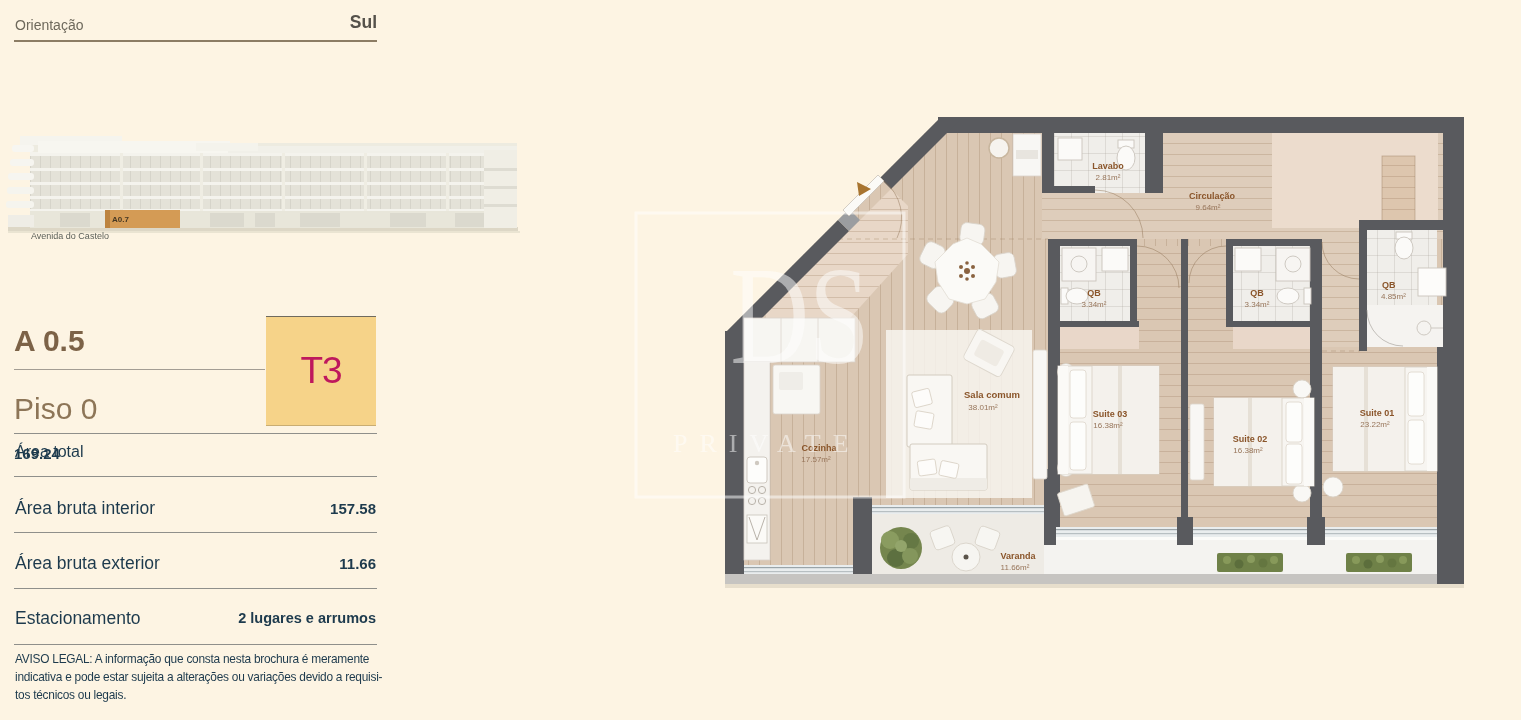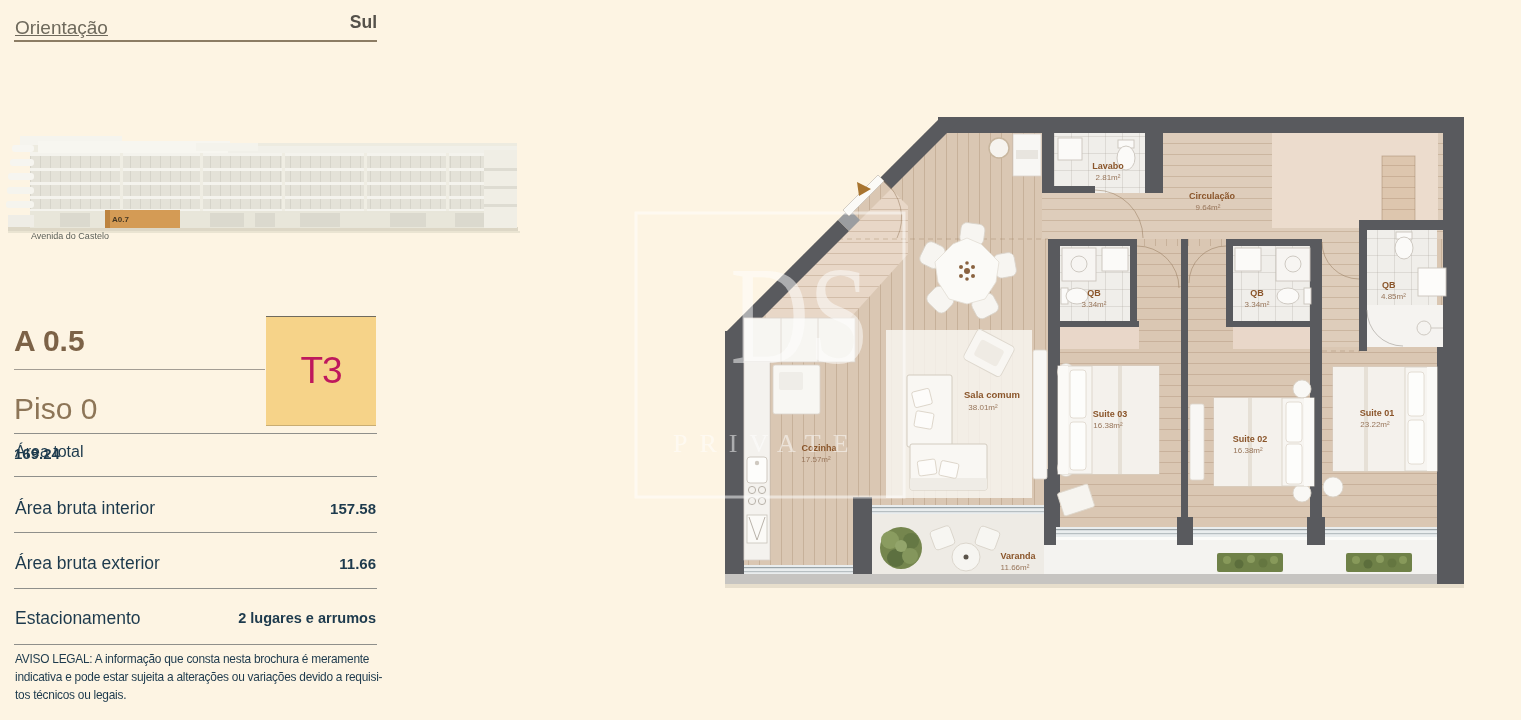--- a/index.html
+++ b/index.html
@@ -462,21 +462,21 @@
 <rect x="636" y="213" width="268" height="284" fill="none" stroke="#ffffff" stroke-width="3"></rect>
 
 <text x="800" y="363" font-family="Liberation Serif, serif" font-size="140" fill="#ffffff" text-anchor="middle" transform="translate(800,0) scale(0.78,1) translate(-800,0)">DS</text>
 
 <text x="673" y="452" font-family="Liberation Serif, serif" font-size="26" fill="#ffffff" letter-spacing="12">PRIVATE</text>
 </g>
 </svg>
 
 <div id="leftpanel">
 
-<div class="abs" style="left:15px;top:17px;font-size:19px;color:#6e695c;text-decoration:underline;">Orientação</div>
+<div class="abs" style="left:15px;top:17px;font-size:14px;color:#6e695c;">Orientação</div>
 
 <div class="abs" style="left:14px;top:12px;width:363px;text-align:right;font-size:17.5px;font-weight:bold;color:#55514a;">Sul</div>
 
 <div class="abs" style="left:14px;top:40px;width:363px;height:1.5px;background:#8c7c64;"></div>
 
 <div class="abs" style="left:14px;top:324px;font-size:30px;font-weight:bold;color:#7c6247;">A 0.5</div>
 
 <div class="abs" style="left:14px;top:369px;width:251px;height:1px;background:#a39d94;"></div>
 
 <div class="abs" style="left:14px;top:392px;font-size:30px;color:#8d7557;">Piso 0</div>

